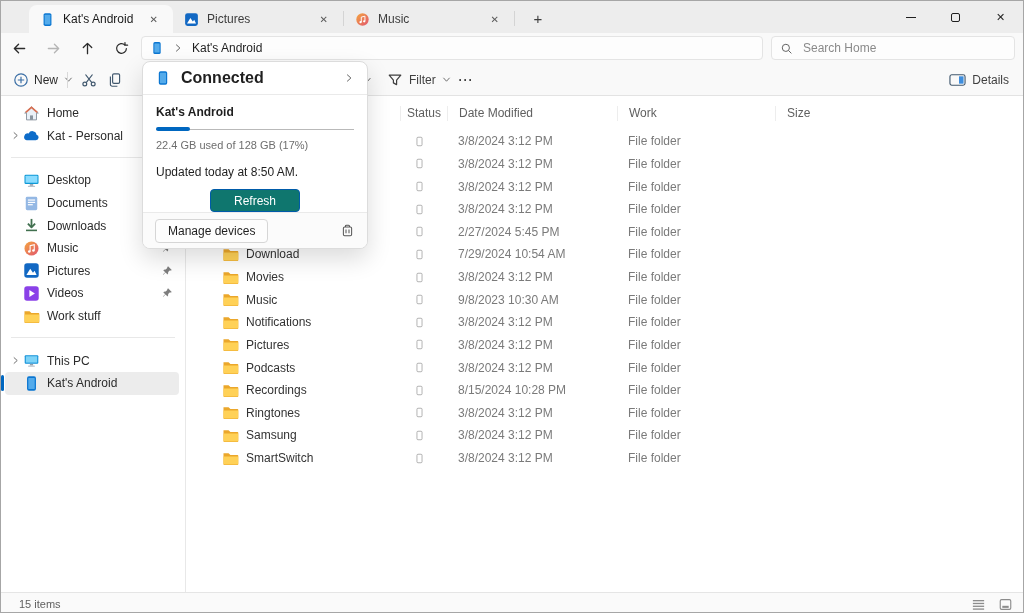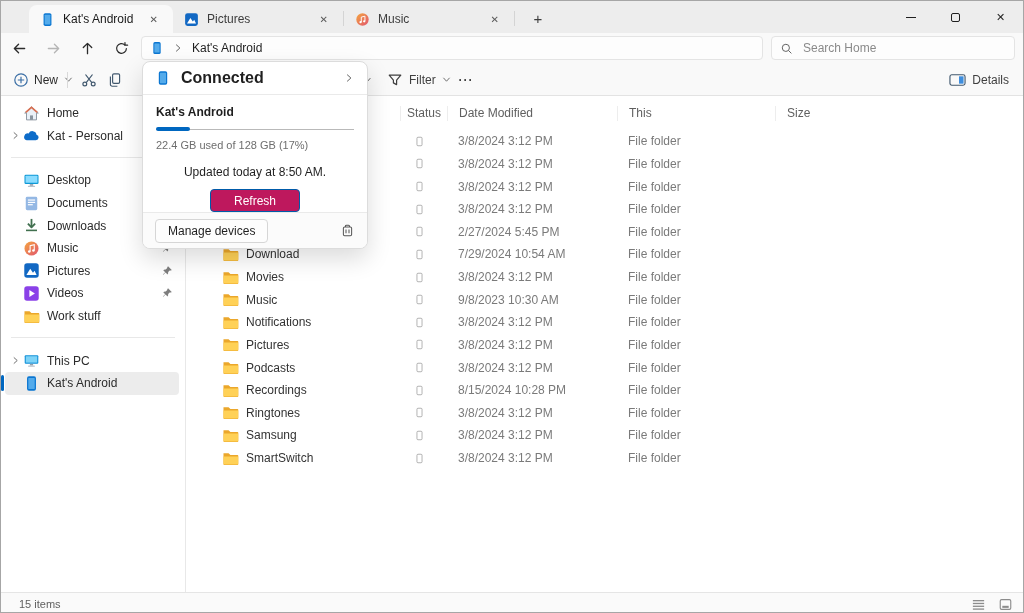--- a/index.html
+++ b/index.html
@@ -104,22 +104,22 @@
   .fly-head .ph svg{width:16px;height:16px;}
   .fly-head .ttl{flex:1;font-size:16px;font-weight:bold;color:#1F1F1F;}
   .fly-head .chv{width:12px;height:12px;}
   .fly-head .chv svg{width:12px;height:12px;}
   .fly-body{flex:1;padding:10px 13px 0 13px;}
   .fly-name{font-size:12px;font-weight:bold;color:#1F1F1F;}
   .fly-progress{position:relative;height:4px;margin-top:8px;}
   .fly-progress .track{position:absolute;left:0;right:0;top:2px;height:1px;background:#B9B9B9;}
   .fly-progress .fill{position:absolute;left:0;top:0;height:4px;border-radius:2px;background:#0067C0;}
   .fly-usage{margin-top:8px;font-size:11px;color:#6E6E6E;}
-  .fly-updated{margin-top:14px;text-align:center;font-size:12px;color:#1F1F1F;}
-  .fly-refresh{display:block;margin:10px auto 0 auto;width:90px;height:23px;background:#be185d;color:#FFFFFF;border:1px solid #005BA9;border-radius:4px;font-size:12px;font-family:"Liberation Sans",sans-serif;}
+  .fly-updated{margin-top:14px;text-align:left;font-size:12px;color:#1F1F1F;}
+  .fly-refresh{display:block;margin:10px auto 0 auto;width:90px;height:23px;background:#0f766e;color:#FFFFFF;border:1px solid #005BA9;border-radius:4px;font-size:12px;font-family:"Liberation Sans",sans-serif;}
   .fly-foot{flex:0 0 36px;border-top:1px solid #EAEAEA;background:#FBFBFB;display:flex;align-items:center;justify-content:space-between;padding:0 12px;}
   .fly-manage{height:24px;padding:0 12px;background:#FDFDFD;border:1px solid #D6D6D6;border-radius:4px;font-size:12px;color:#1F1F1F;font-family:"Liberation Sans",sans-serif;}
   .fly-trash{width:15px;height:15px;}
   .fly-trash svg{width:15px;height:15px;}
 </style>
 </head>
 <body>
 
 <div class="window">
 
@@ -457,21 +457,21 @@
             </svg>
           </span>
           <span class="slabel">Kat's Android</span>
         </div>
       </aside>
     <section class="filearea">
       <div class="colheaders">
         <div class="cell c-name hcell"></div>
         <div class="cell c-status hcell">Status</div>
         <div class="cell c-date hcell">Date Modified</div>
-        <div class="cell c-type hcell">This</div>
+        <div class="cell c-type hcell">Work</div>
         <div class="cell c-size hcell">Size</div>
       </div>
       <div class="rows">
           <div class="frow">
             <div class="cell c-name name"></div>
             <div class="cell c-status status">
               <span class="sicon">
                 <svg viewBox="0 0 16 16">
                   <rect x="4.3" y="1.8" width="7.4" height="12.4" rx="1.6" fill="none" stroke="#9A9A9A" stroke-width="1.1"></rect>
                 </svg>

